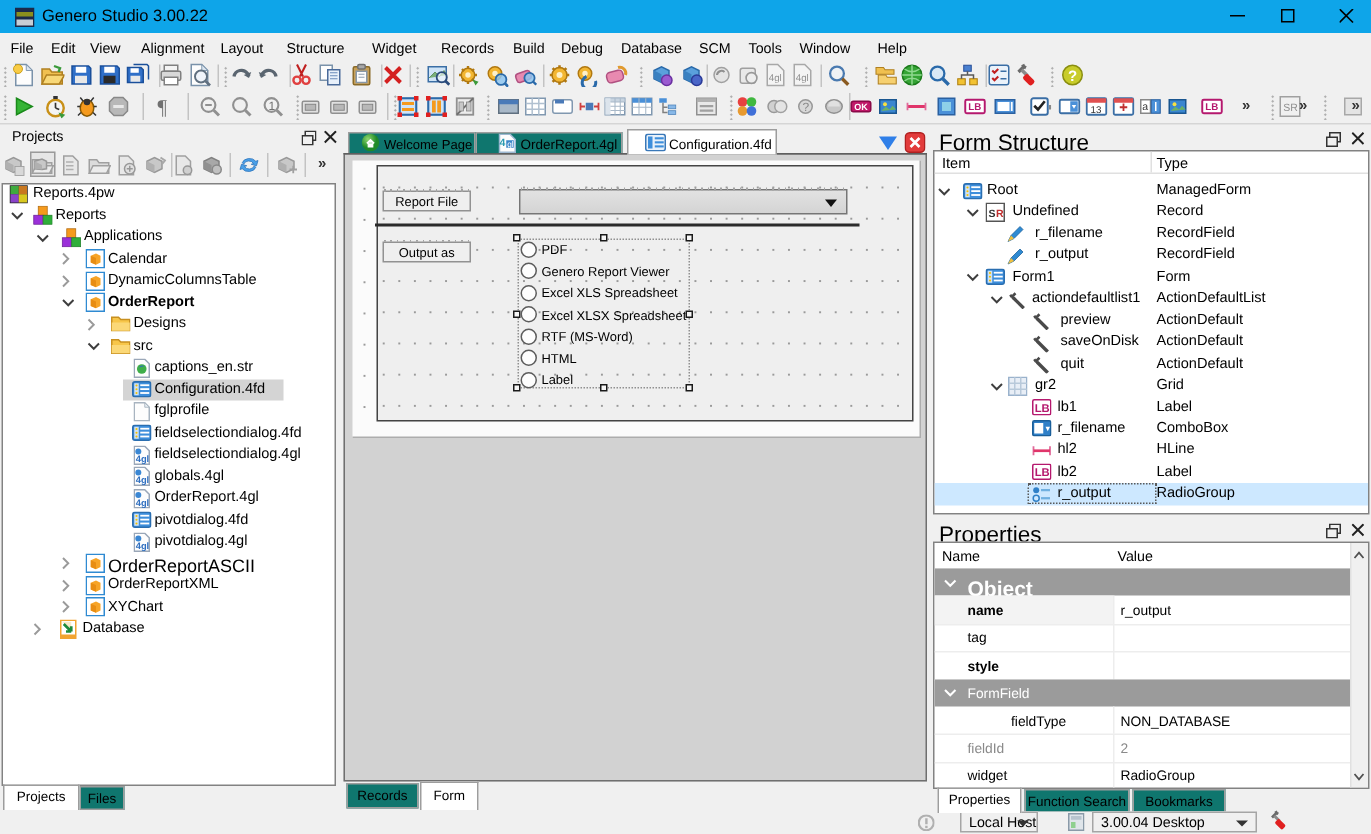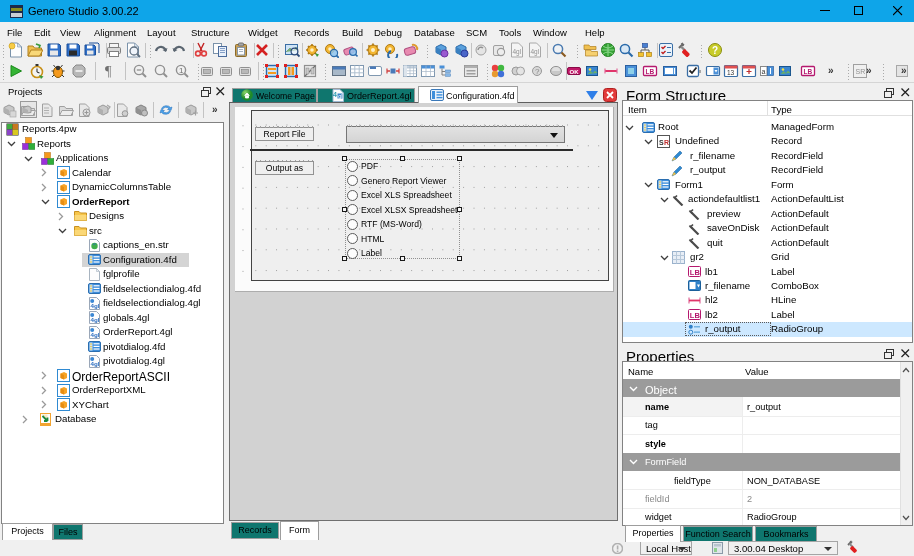--- a/index.html
+++ b/index.html
@@ -961,21 +961,21 @@
     <svg class="abs" style="left:279px;top:5px" width="8" height="6">
       <path d="M1 5 L4 1.5 L7 5" fill="none" stroke="#505050" stroke-width="1.2"></path>
     </svg>
     <svg class="abs" style="left:279px;top:153px" width="8" height="6">
       <path d="M1 1 L4 4.5 L7 1" fill="none" stroke="#505050" stroke-width="1.2"></path>
     </svg>
     <div class="abs" style="left:0;top:17px;width:277px;height:18.4px;background:#9b9b9b"></div>
     <svg class="abs" style="left:6px;top:23.5px" width="9" height="6">
       <path d="M1 1 L4.5 4.5 L8 1" fill="none" stroke="#fff" stroke-width="1.4"></path>
     </svg>
-    <span class="abs" style="left:22px;top:21.5px;font-size:11px;font-weight:normal;color:#fff">Object</span>
+    <span class="abs" style="left:22px;top:21.5px;font-size:14px;font-weight:bold;color:#fff">Object</span>
     <div class="abs" style="left:0;top:35.4px;width:119px;height:18.4px;background:#f3f3f3"></div>
     <div class="abs" style="left:0;top:53.8px;width:277px;height:1px;background:#ededed"></div>
     <div class="abs" style="left:119px;top:35.4px;width:1px;height:18.4px;background:#ededed"></div>
     <span class="abs" style="left:22px;top:39.9px;font-size:9.2px;font-weight:bold;">name</span>
     <span class="abs" style="left:124px;top:39.9px;font-size:9.2px;">r_output</span>
     <div class="abs" style="left:0;top:72.2px;width:277px;height:1px;background:#ededed"></div>
     <div class="abs" style="left:119px;top:53.8px;width:1px;height:18.4px;background:#ededed"></div>
     <span class="abs" style="left:22px;top:58.3px;font-size:9.2px;">tag</span>
     <div class="abs" style="left:0;top:90.6px;width:277px;height:1px;background:#ededed"></div>
     <div class="abs" style="left:119px;top:72.2px;width:1px;height:18.4px;background:#ededed"></div>

